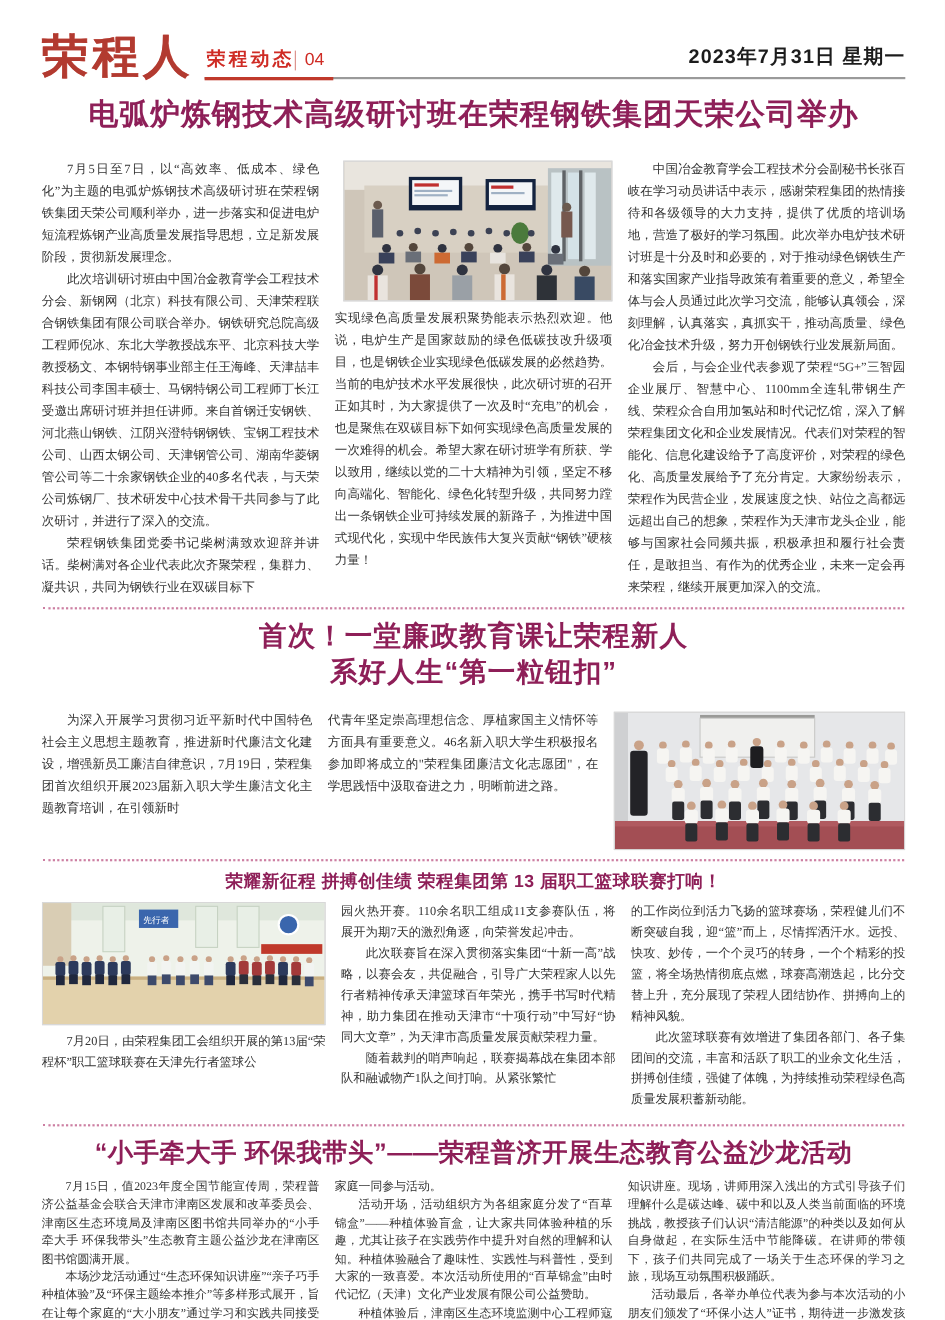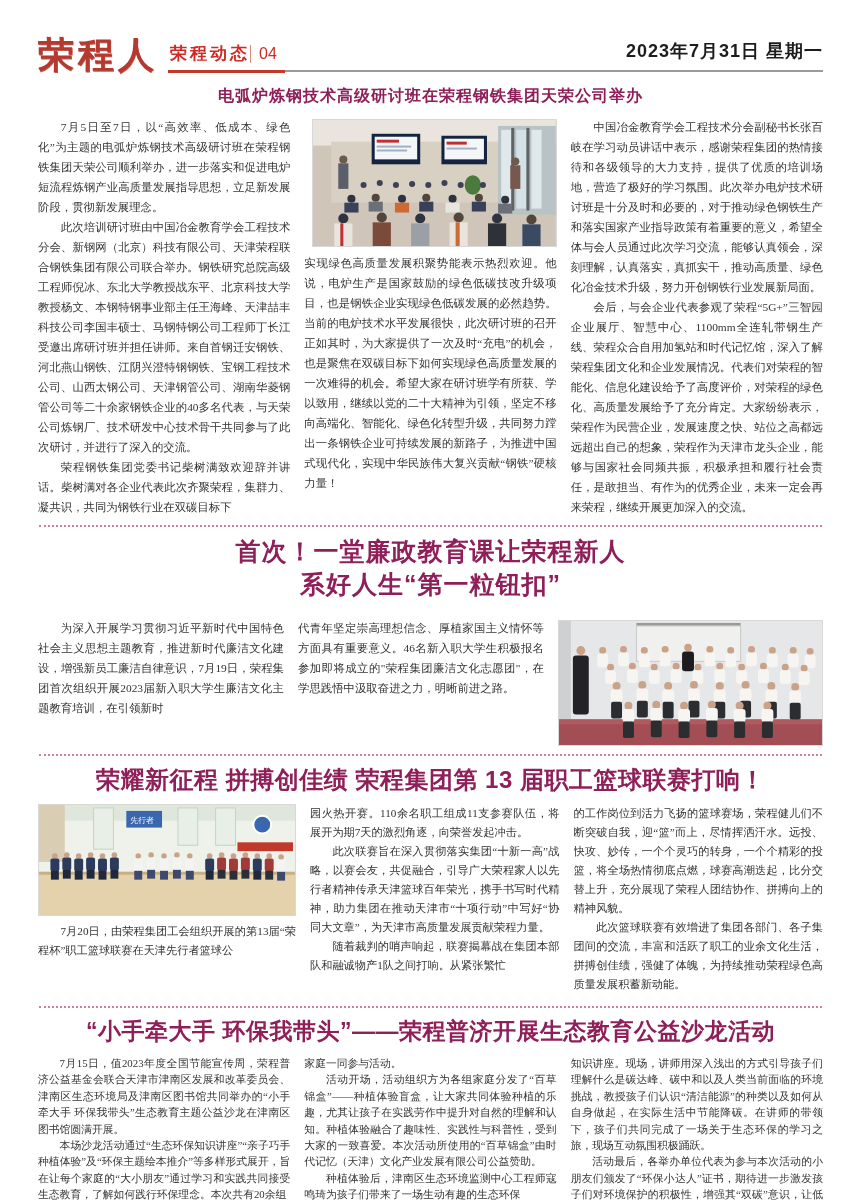--- a/index.html
+++ b/index.html
@@ -5,40 +5,40 @@
   * { margin:0; padding:0; box-sizing:border-box; }
   html,body { background:#e8e8e8; }
   .page {
     width:859px; height:1200px; margin:0 auto; background:#ffffff;
     padding:26px 36px 10px 38px; overflow:hidden; position:relative;
     font-family:"Liberation Serif","DejaVu Serif",serif; color:#2e2e2e;
   }
   
   .masthead { display:flex; align-items:flex-end; height:46px; }
   .logo {
-    font-family:"DejaVu Serif",serif; font-weight:700; font-size:36px;
+    font-family:"DejaVu Serif",serif; font-weight:700; font-size:42px;
     color:#b23a30; letter-spacing:4px; line-height:1; padding-right:10px;
     text-shadow:0.5px 0.5px 0 #c8574d;
   }
   .mast-right { flex:1; display:flex; align-items:flex-end; border-bottom:2px solid #9a9a9a; }
   .section-block {
     display:flex; align-items:baseline; border-bottom:3px solid #c0392b;
     margin-bottom:-2.5px; padding:0 8px 5px 2px;
   }
   .section-name { font-family:"Liberation Sans",sans-serif; font-weight:700; font-size:17px; color:#cf2b24; letter-spacing:3px; }
   .page-no { font-family:"Liberation Sans",sans-serif; font-size:16px; color:#cf2b24; border-left:1px solid #d98a84; padding-left:8px; margin-left:0; }
   .edition-date { margin-left:auto; font-family:"Liberation Sans",sans-serif; font-weight:700; font-size:18px; color:#1c1c1c; padding-bottom:7px; letter-spacing:1px; }
   
   .headline {
     text-align:center; color:#8e1f58; font-weight:700;
     font-family:"Liberation Serif","DejaVu Serif",serif;
   }
-  .h-a1 { font-size:16px; margin:14px 0 10px; letter-spacing:1px; }
+  .h-a1 { font-size:27px; margin:14px 0 22px; letter-spacing:1px; }
   .h-a2 { font-size:25px; line-height:1.3; margin:8px 0 18px; font-family:"Liberation Sans",sans-serif; letter-spacing:1px;}
-  .h-a3 { font-size:24px; margin:8px 0 8px; font-family:"Liberation Sans",sans-serif; letter-spacing:0.5px;}
+  .h-a3 { font-size:16px; margin:8px 0 8px; font-family:"Liberation Sans",sans-serif; letter-spacing:0.5px;}
   .h-a4 { font-size:23px; margin:8px 0 8px; font-family:"Liberation Sans",sans-serif; letter-spacing:0.5px;}
   
   .cols { display:flex; gap:14px; overflow:hidden; }
   .col { flex:1; min-width:0; overflow:hidden; }
   .body-txt p { font-size:11.4px; line-height:20px; text-align:justify; text-indent:2em; color:#333; }
   .body-txt p.cont { text-indent:0; }
   .a1-cols { min-height:388px; }
   .a2-cols { min-height:128px; }
   .a3-cols .body-txt p, .a3-caption p { font-size:11.2px; line-height:19px; }
   .a3-cols { min-height:194px; }

